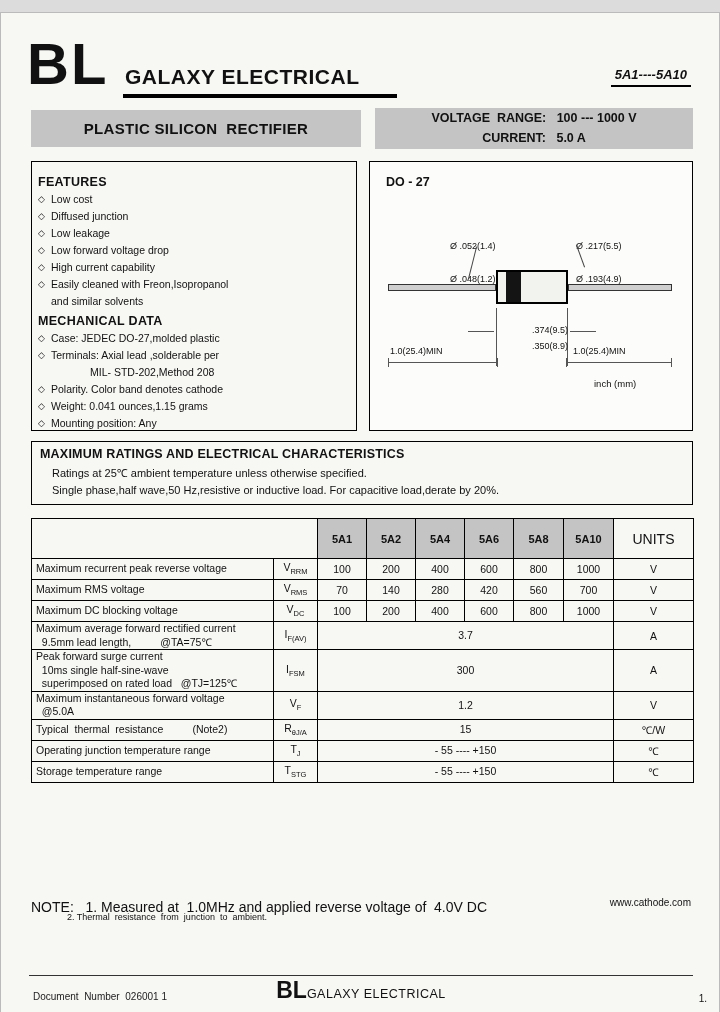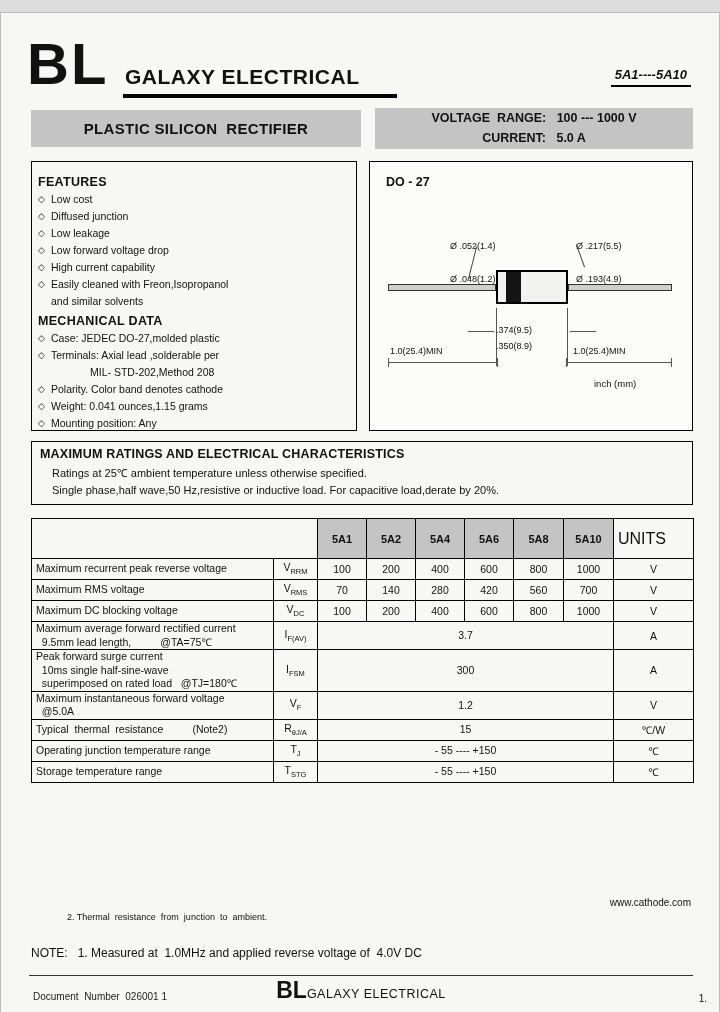--- a/index.html
+++ b/index.html
@@ -34,49 +34,49 @@
   .leadR{left:198px;top:122px;width:104px;height:7px;background:#cfcfcf;border:1px solid #333}
   .dbody{left:126px;top:108px;width:72px;height:34px;background:#f2f2ee;border:2px solid #000}
   .band{position:absolute;left:8px;top:0;width:15px;height:100%;background:#141414}
   .dim{font-size:9px;line-height:11px;white-space:pre}
   .dimLead{left:80px;top:57px}
   .dimBody{left:206px;top:57px}
   .leader1{left:102px;top:84px;width:1px;height:34px;background:#444;transform:rotate(14deg)}
   .leader2{left:210px;top:82px;width:1px;height:24px;background:#444;transform:rotate(-20deg)}
   .vext1{left:126px;top:146px;width:1px;height:58px;background:#555}
   .vext2{left:197px;top:146px;width:1px;height:58px;background:#555}
-  .lenlbl{left:126px;width:72px;text-align:left}
+  .lenlbl{left:126px;width:72px;text-align:right}
   .len1{top:163px}.len2{top:179px}
   .harrL{left:98px;top:169px;width:26px;height:1px;background:#555}
   .harrR{left:200px;top:169px;width:26px;height:1px;background:#555}
   .minL{left:20px;top:184px}
   .minR{left:203px;top:184px}
   .dlineL{left:18px;top:200px;width:110px;height:1px;background:#555}
   .dlineR{left:196px;top:200px;width:106px;height:1px;background:#555}
   .tick{width:1px;height:9px;background:#555;top:196px}
   .t1{left:18px}.t2{left:127px}.t3{left:196px}.t4{left:301px}
   .inchmm{left:224px;top:216px;font-size:9.5px}
   
   .ratbox{left:30px;top:428px;width:662px;height:64px;border:1px solid #000;padding:5px 8px}
   .rath{font-size:12.5px;font-weight:bold;letter-spacing:.2px}
   .ratline{font-size:11px;margin:4px 0 0 12px;white-space:pre}
   
   .spec{left:30px;top:505px;border-collapse:collapse;table-layout:fixed}
   .spec td,.spec th{border:1px solid #000;padding:0 4px;font-size:10.5px;height:21px}
   .spec th{background:#c4c4c4;font-size:11px;font-weight:bold;height:40px}
   .spec .blank{background:transparent}
-  .spec .unitsh{background:transparent;text-align:left;font-size:16px}
+  .spec .unitsh{background:transparent;text-align:center;font-size:14px}
   .param{text-align:left;white-space:pre-wrap;line-height:13.5px;padding-left:5px}
   .sym{text-align:center;font-size:11.5px}
   .sym sub{font-size:7.5px}
   .val{text-align:center;font-size:11px;white-space:pre-wrap;line-height:15px}
   .unit{text-align:center}
   .h42{height:42px}.h63{height:63px}.h44{height:44px}
   
-  .notes1{left:30px;top:933px;font-size:12px;white-space:pre}
+  .notes1{left:30px;top:886px;font-size:14px;white-space:pre}
   .notes2{left:66px;top:899px;font-size:9px;white-space:pre}
   .site{right:28px;top:884px;font-size:10px}
   .footrule{left:28px;top:962px;width:664px;height:1px;background:#333}
   .docnum{left:32px;top:978px;font-size:10px;color:#222;white-space:pre}
   .fbrand{left:0;top:964px;width:720px;text-align:center}
   .fbl{font-size:23px;font-weight:bold}
   .fge{font-size:12.5px;letter-spacing:.5px}
   .pageno{right:12px;top:980px;font-size:10px}
 </style>
 </head>
@@ -260,21 +260,21 @@
       <td class="param h42">Maximum average forward rectified current
   9.5mm lead length,          @TA=75℃</td>
       <td class="sym"><span>I</span><sub>F(AV)</sub></td>
       <td class="val" colspan="6">3.7</td>
       <td class="unit">A</td>
     </tr>
 
     <tr>
       <td class="param h63">Peak forward surge current
   10ms single half-sine-wave
-  superimposed on rated load   @TJ=180℃</td>
+  superimposed on rated load   @TJ=125℃</td>
       <td class="sym"><span>I</span><sub>FSM</sub></td>
       <td class="val" colspan="6">300</td>
       <td class="unit">A</td>
     </tr>
 
     <tr>
       <td class="param h42">Maximum instantaneous forward voltage
   @5.0A</td>
       <td class="sym"><span>V</span><sub>F</sub></td>
       <td class="val" colspan="6">1.2</td>

